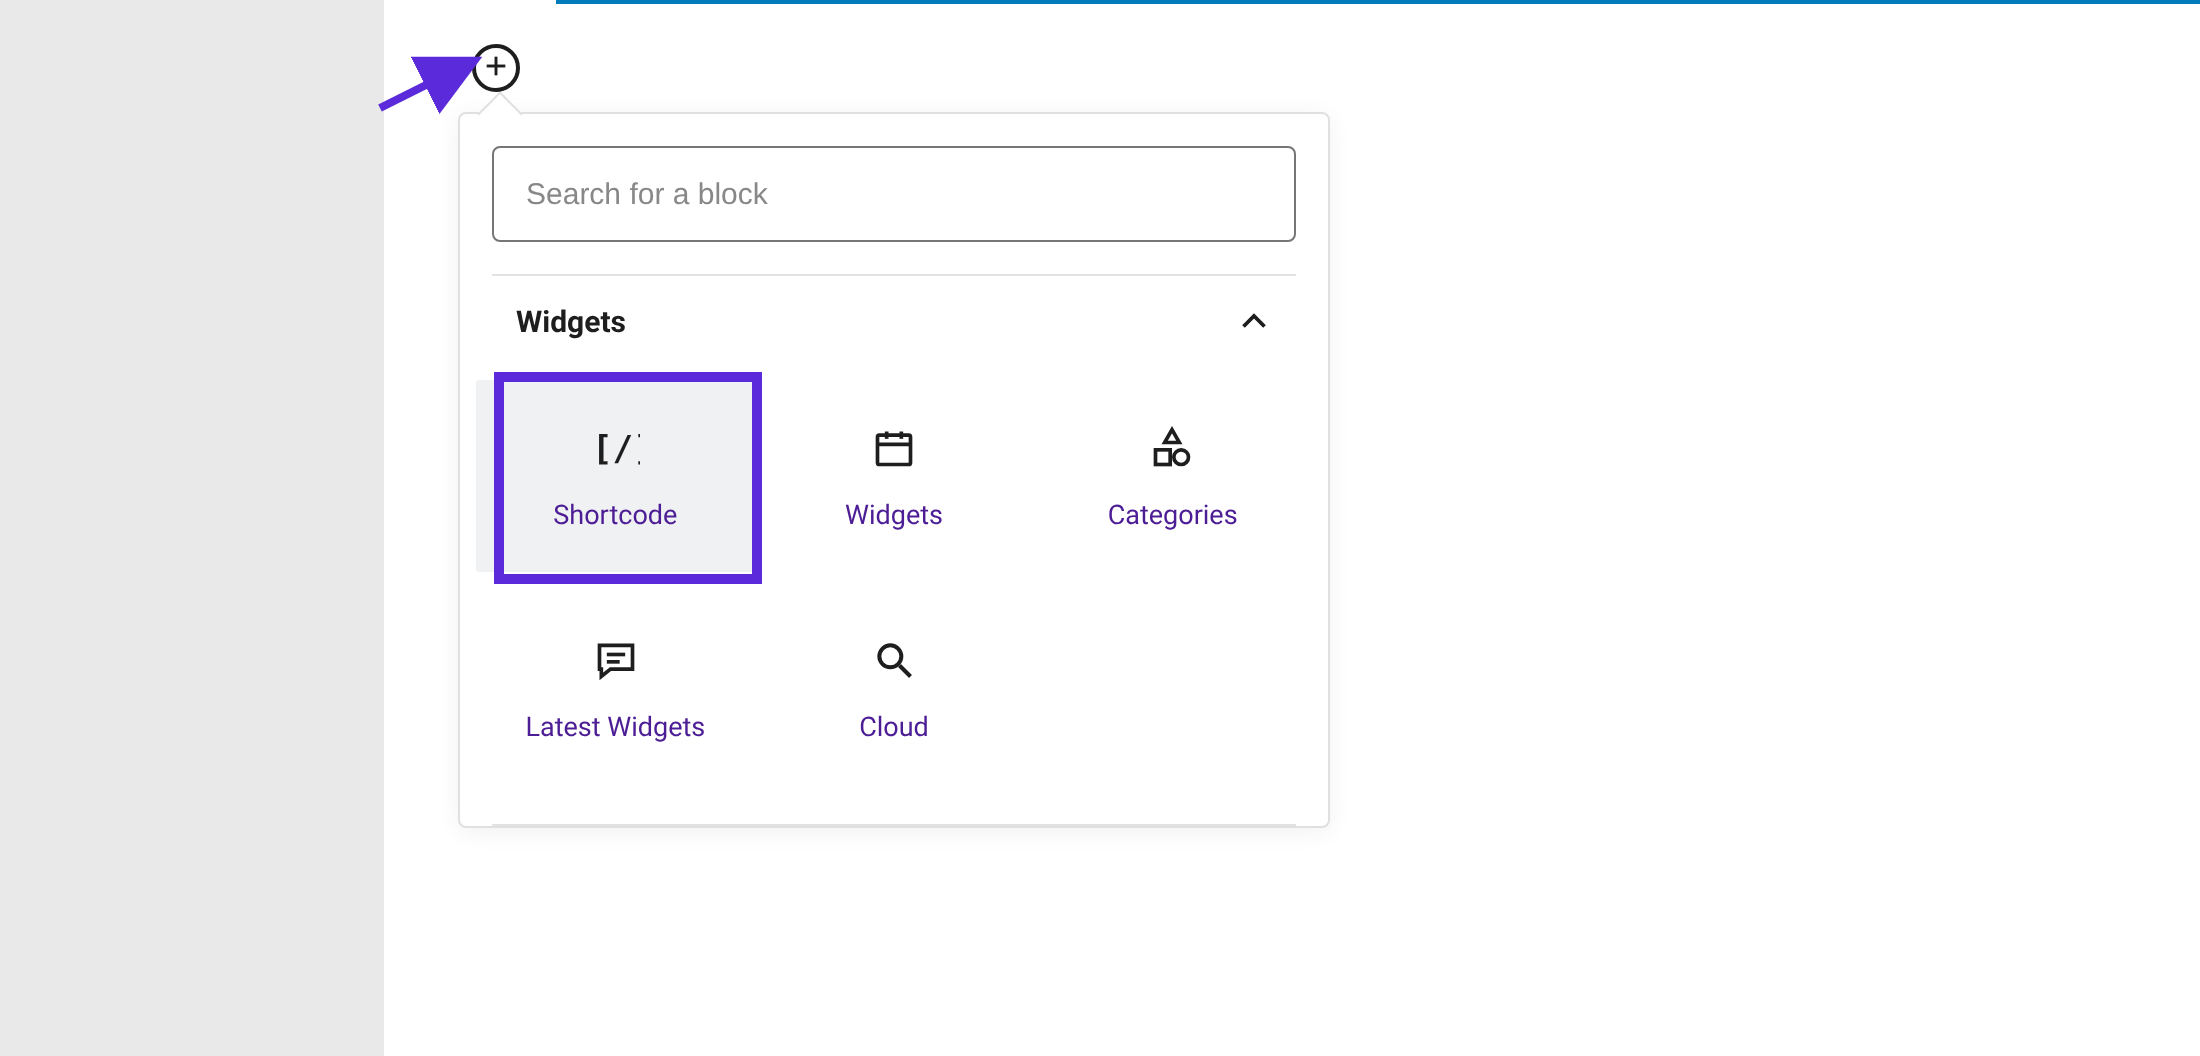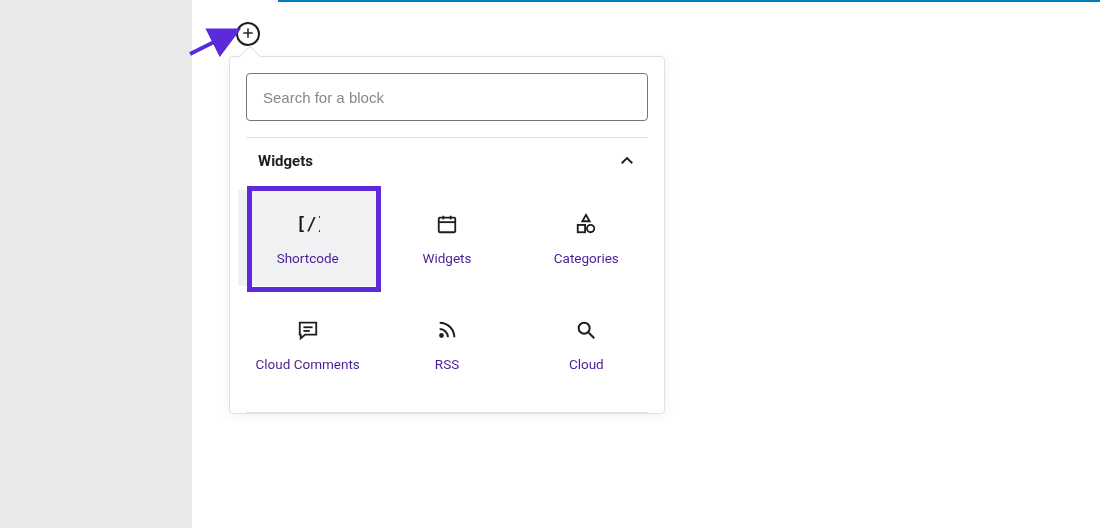--- a/index.html
+++ b/index.html
@@ -237,34 +237,24 @@
     </div>
 
     <div class="block-item">
       <div class="iconbox">
         <svg width="22" height="22" viewBox="0 0 24 24" fill="none" stroke="#1e1e1e" stroke-width="2">
           <path d="M3 4 h18 v13 h-12 l-5 4 v-4 h-1 z"></path>
           <line x1="7" y1="9" x2="17" y2="9"></line>
           <line x1="7" y1="13" x2="14" y2="13"></line>
         </svg>
       </div>
-      <span class="label">Cloud Comments</span>
-    </div>
-
-
-    <div class="block-item">
-      <div class="iconbox">
-        <svg width="22" height="22" viewBox="0 0 24 24" fill="none" stroke="#1e1e1e" stroke-width="2.2">
-          <circle cx="6" cy="18" r="1.5" fill="#1e1e1e"></circle>
-          <path d="M4 11 a9 9 0 0 1 9 9"></path>
-          <path d="M4 4 a16 16 0 0 1 16 16"></path>
-        </svg>
-      </div>
-      <span class="label">RSS</span>
-    </div>
+      <span class="label">Latest Widgets</span>
+    </div>
+
+
 
     <div class="block-item">
       <div class="iconbox">
         <svg width="22" height="22" viewBox="0 0 24 24" fill="none" stroke="#1e1e1e" stroke-width="2.2">
           <circle cx="10" cy="10" r="6"></circle>
           <line x1="15" y1="15" x2="21" y2="21"></line>
         </svg>
       </div>
       <span class="label">Cloud</span>
     </div>

